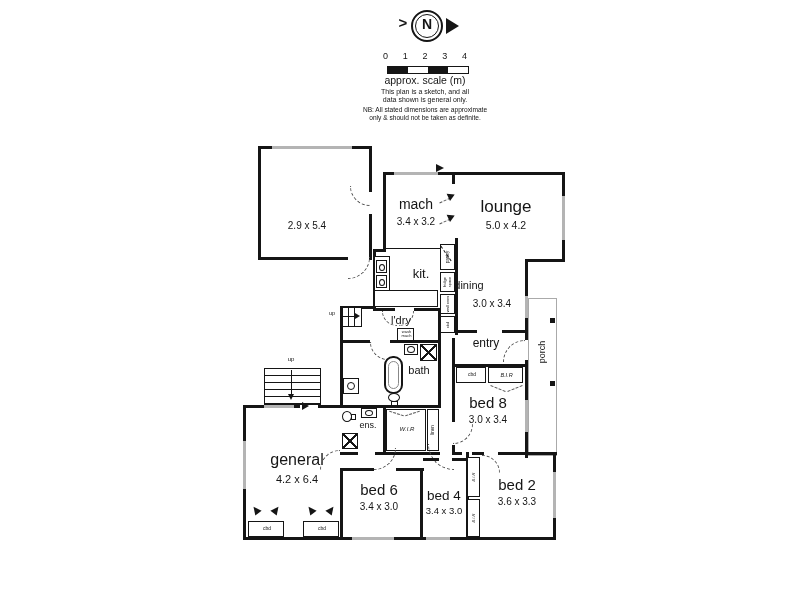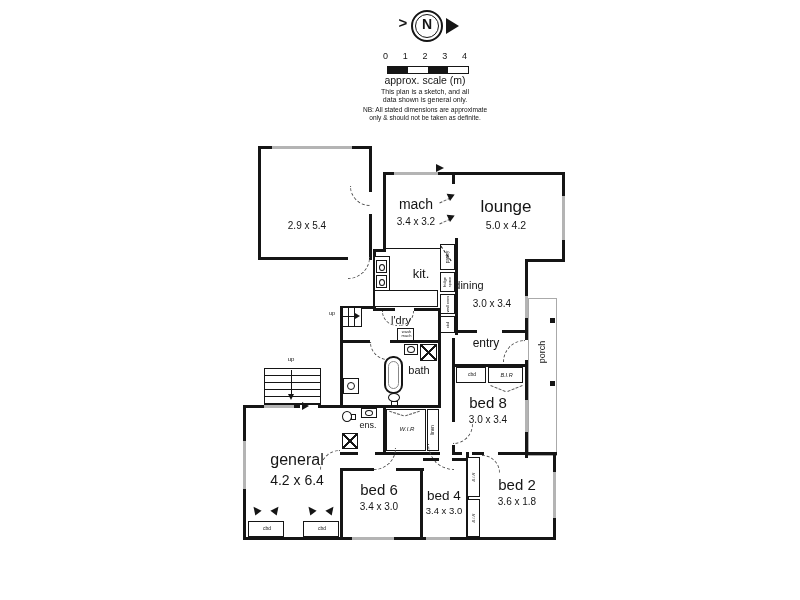--- a/index.html
+++ b/index.html
@@ -199,21 +199,21 @@
   <div class="thin" style="left:291px;top:370px;width:1px;height:26px"></div>
   <div class="tri" style="left:288px;top:394px;border-top:6px solid #151515;border-left:3.5px solid transparent;border-right:3.5px solid transparent"></div>
 
   <div class="w" style="left:243px;top:405px;width:57px;height:3px"></div>
   <div class="w" style="left:318px;top:405px;width:122px;height:3px"></div>
   <div class="win" style="left:264px;top:405px;width:30px;height:3px"></div>
   <div class="tri" style="left:302px;top:402px;border-left:7px solid #151515;border-top:4px solid transparent;border-bottom:4px solid transparent"></div>
   <div class="w" style="left:243px;top:405px;width:3px;height:135px"></div>
   <div class="win" style="left:243px;top:441px;width:3px;height:48px"></div>
   <div class="lbl" style="left:256px;top:451px;width:82px;font-size:16px">general</div>
-  <div class="lbl" style="left:256px;top:473px;width:82px;font-size:14px">4.2 x 6.4</div>
+  <div class="lbl" style="left:256px;top:473px;width:82px;font-size:11px">4.2 x 6.4</div>
 
   <div class="w" style="left:383px;top:408px;width:3px;height:44px"></div>
   <div class="oval" style="left:342px;top:411px;width:10px;height:11px"></div>
   <div class="box" style="left:351px;top:414px;width:5px;height:6px"></div>
   <div class="box" style="left:361px;top:408px;width:16px;height:10px"></div>
   <div class="oval" style="left:365px;top:410px;width:8px;height:6px"></div>
   <div class="xbox" style="left:342px;top:433px;width:16px;height:16px"></div>
   <div class="lbl" style="left:353px;top:420px;width:30px;font-size:9px">ens.</div>
   <div class="w" style="left:340px;top:452px;width:18px;height:3px"></div>
   <div class="w" style="left:375px;top:452px;width:65px;height:3px"></div>
@@ -245,21 +245,21 @@
 
   <div class="w" style="left:466px;top:452px;width:3px;height:88px"></div>
   <div class="box" style="left:467px;top:457px;width:13px;height:40px">
       <span class="vtext it" style="width:34px;font-size:4px">B.I.R</span>
     </div>
   <div class="box" style="left:467px;top:499px;width:13px;height:38px">
       <span class="vtext it" style="width:34px;font-size:4px">B.I.R</span>
     </div>
 
   <div class="lbl" style="left:483px;top:477px;width:68px;font-size:15px">bed 2</div>
-  <div class="lbl" style="left:483px;top:496px;width:68px;font-size:10px">3.6 x 1.8</div>
+  <div class="lbl" style="left:483px;top:496px;width:68px;font-size:10px">3.6 x 3.3</div>
   <div class="w" style="left:553px;top:455px;width:3px;height:85px"></div>
   <div class="win" style="left:553px;top:472px;width:3px;height:46px"></div>
 
   <div class="w" style="left:243px;top:537px;width:313px;height:3px"></div>
   <div class="win" style="left:352px;top:537px;width:42px;height:3px"></div>
   <div class="win" style="left:426px;top:537px;width:24px;height:3px"></div>
   <div class="box" style="left:248px;top:521px;width:36px;height:16px">
       <span class="lbl" style="left:0;top:4px;width:36px;font-size:5px">cbd</span>
     </div>
   <div class="box" style="left:303px;top:521px;width:36px;height:16px">

